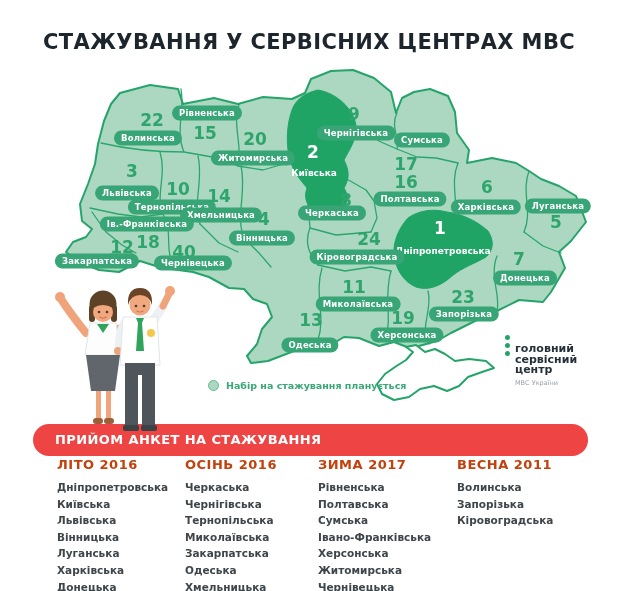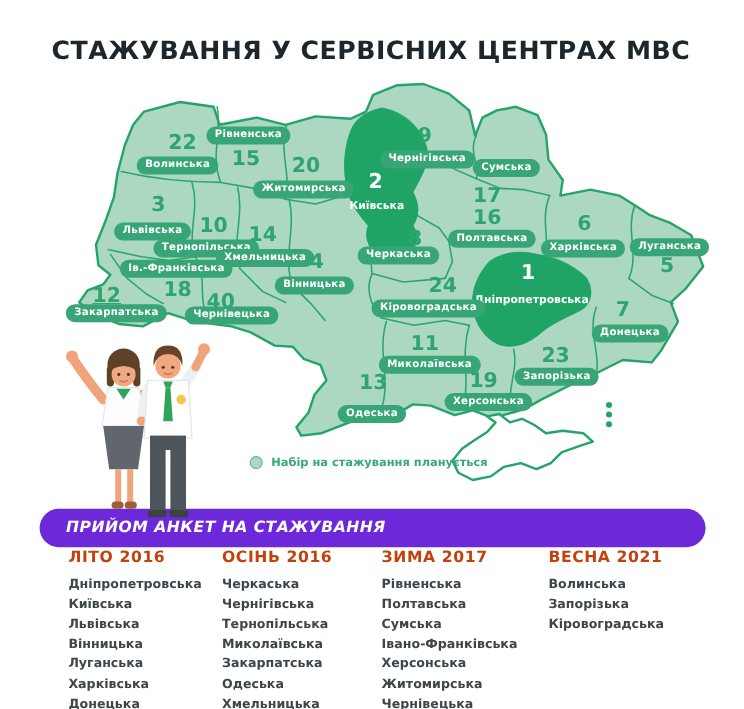--- a/index.html
+++ b/index.html
@@ -27,22 +27,22 @@
   .legend-dot.planned{background:#acd8c1;border:1px solid #63bc92;box-sizing:border-box;}
   .legend-text{font-size:9.5px;font-weight:bold;color:#38a877;white-space:nowrap;}
   
   .logo{position:absolute;left:505px;top:333px;display:flex;}
   .logo-dots{display:flex;flex-direction:column;margin-right:5px;margin-top:2px;}
   .logo-dots span{width:5px;height:5px;border-radius:50%;background:#21a566;margin-bottom:3px;}
   .logo-textblock{padding-top:11px;}
   #logo-lines div{font-size:11px;font-weight:bold;color:#25313a;line-height:10.5px;}
   .logo-sub{font-size:6.5px;color:#9aa1a7;margin-top:3px;}
   
-  .banner{position:absolute;left:33px;top:424px;width:555px;height:32px;background:#6d28d9;
-          border-radius:16px;z-index:3;font-style:italic;}
+  .banner{position:absolute;left:33px;top:424px;width:555px;height:32px;background:#ef4444;
+          border-radius:16px;z-index:3;}
   .banner-text{font-size:13px;font-weight:bold;color:#ffffff;letter-spacing:0.4px;
           line-height:32px;padding-left:22px;white-space:nowrap;}
   
   .people{position:absolute;left:40px;top:281px;width:140px;height:152px;z-index:5;}
   
   .schedule{position:absolute;left:0;top:457px;width:620px;height:134px;}
   .sched-col{position:absolute;top:0;}
   .sched-head{font-size:13px;font-weight:bold;color:#c2410c;letter-spacing:0.5px;
           margin-bottom:7px;white-space:nowrap;}
   .sched-item{font-size:10.5px;font-weight:bold;color:#3e464b;line-height:16.6px;
@@ -123,21 +123,21 @@
       <div class="map-num" style="left: 519px; top: 259px;">7</div>
       <div class="map-pill" style="left: 525px; top: 278px;">Донецька</div>
       <div class="map-num" style="left: 346px; top: 200px;">8</div>
       <div class="map-pill" style="left: 332px; top: 213px;">Черкаська</div>
       <div class="map-num" style="left: 354px; top: 114px;">9</div>
       <div class="map-pill" style="left: 356px; top: 133px;">Чернігівська</div>
       <div class="map-num" style="left: 178px; top: 189px;">10</div>
       <div class="map-pill" style="left: 172px; top: 207px;">Тернопільська</div>
       <div class="map-num" style="left: 354px; top: 287px;">11</div>
       <div class="map-pill" style="left: 358px; top: 304px;">Миколаївська</div>
-      <div class="map-num" style="left: 89px; top: 247px; text-decoration: underline;">12</div>
+      <div class="map-num" style="left: 122px; top: 247px; text-decoration: underline;">12</div>
       <div class="map-pill" style="left: 97px; top: 261px;">Закарпатська</div>
       <div class="map-num" style="left: 311px; top: 320px;">13</div>
       <div class="map-pill" style="left: 310px; top: 345px;">Одеська</div>
       <div class="map-num" style="left: 219px; top: 196px;">14</div>
       <div class="map-pill" style="left: 221px; top: 215px;">Хмельницька</div>
       <div class="map-num" style="left: 205px; top: 133px;">15</div>
       <div class="map-pill" style="left: 207px; top: 113px;">Рівненська</div>
       <div class="map-num" style="left: 406px; top: 182px;">16</div>
       <div class="map-pill" style="left: 410px; top: 199px;">Полтавська</div>
       <div class="map-num" style="left: 406px; top: 124px; margin-top: 40px;">17</div>
@@ -163,20 +163,28 @@
         <span class="legend-dot planned"></span>
         <span class="legend-text">Набір на стажування планується</span>
       </div>
     </div>
 
   <div class="logo">
     <div class="logo-dots">
       <span></span>
         <span></span>
         <span></span>
+    </div>
+    <div class="logo-textblock">
+      <div id="logo-lines">
+          <div>головний</div>
+          <div>сервісний</div>
+          <div>центр</div>
+        </div>
+      <div class="logo-sub">МВС України</div>
     </div>
   </div>
 
   <div class="people">
     <svg viewBox="0 0 140 152" width="140" height="152">
       <g>
         <path d="M46,52 Q30,32 21,18" stroke="#f0a47c" stroke-width="8" fill="none" stroke-linecap="round"></path>
         <circle cx="20" cy="16" r="5" fill="#f0a47c"></circle>
         <path d="M78,47 Q84,56 84,66" stroke="#f0a47c" stroke-width="6" fill="none" stroke-linecap="round"></path>
         <path d="M50,42 L76,42 L81,74 L45,74 Z" fill="#fdfdfd" stroke="#e0e6e9" stroke-width="1"></path>
@@ -248,20 +256,20 @@
         <div class="sched-head">ЗИМА 2017</div>
         <div class="sched-item">Рівненська</div>
         <div class="sched-item">Полтавська</div>
         <div class="sched-item">Сумська</div>
         <div class="sched-item">Івано-Франківська</div>
         <div class="sched-item">Херсонська</div>
         <div class="sched-item">Житомирська</div>
         <div class="sched-item">Чернівецька</div>
       </div>
       <div class="sched-col" style="left: 457px;">
-        <div class="sched-head">ВЕСНА 2021</div>
+        <div class="sched-head">ВЕСНА 2011</div>
         <div class="sched-item">Волинська</div>
         <div class="sched-item">Запорізька</div>
         <div class="sched-item">Кіровоградська</div>
       </div>
     </div>
 
 </div>
 
 </body></html>

